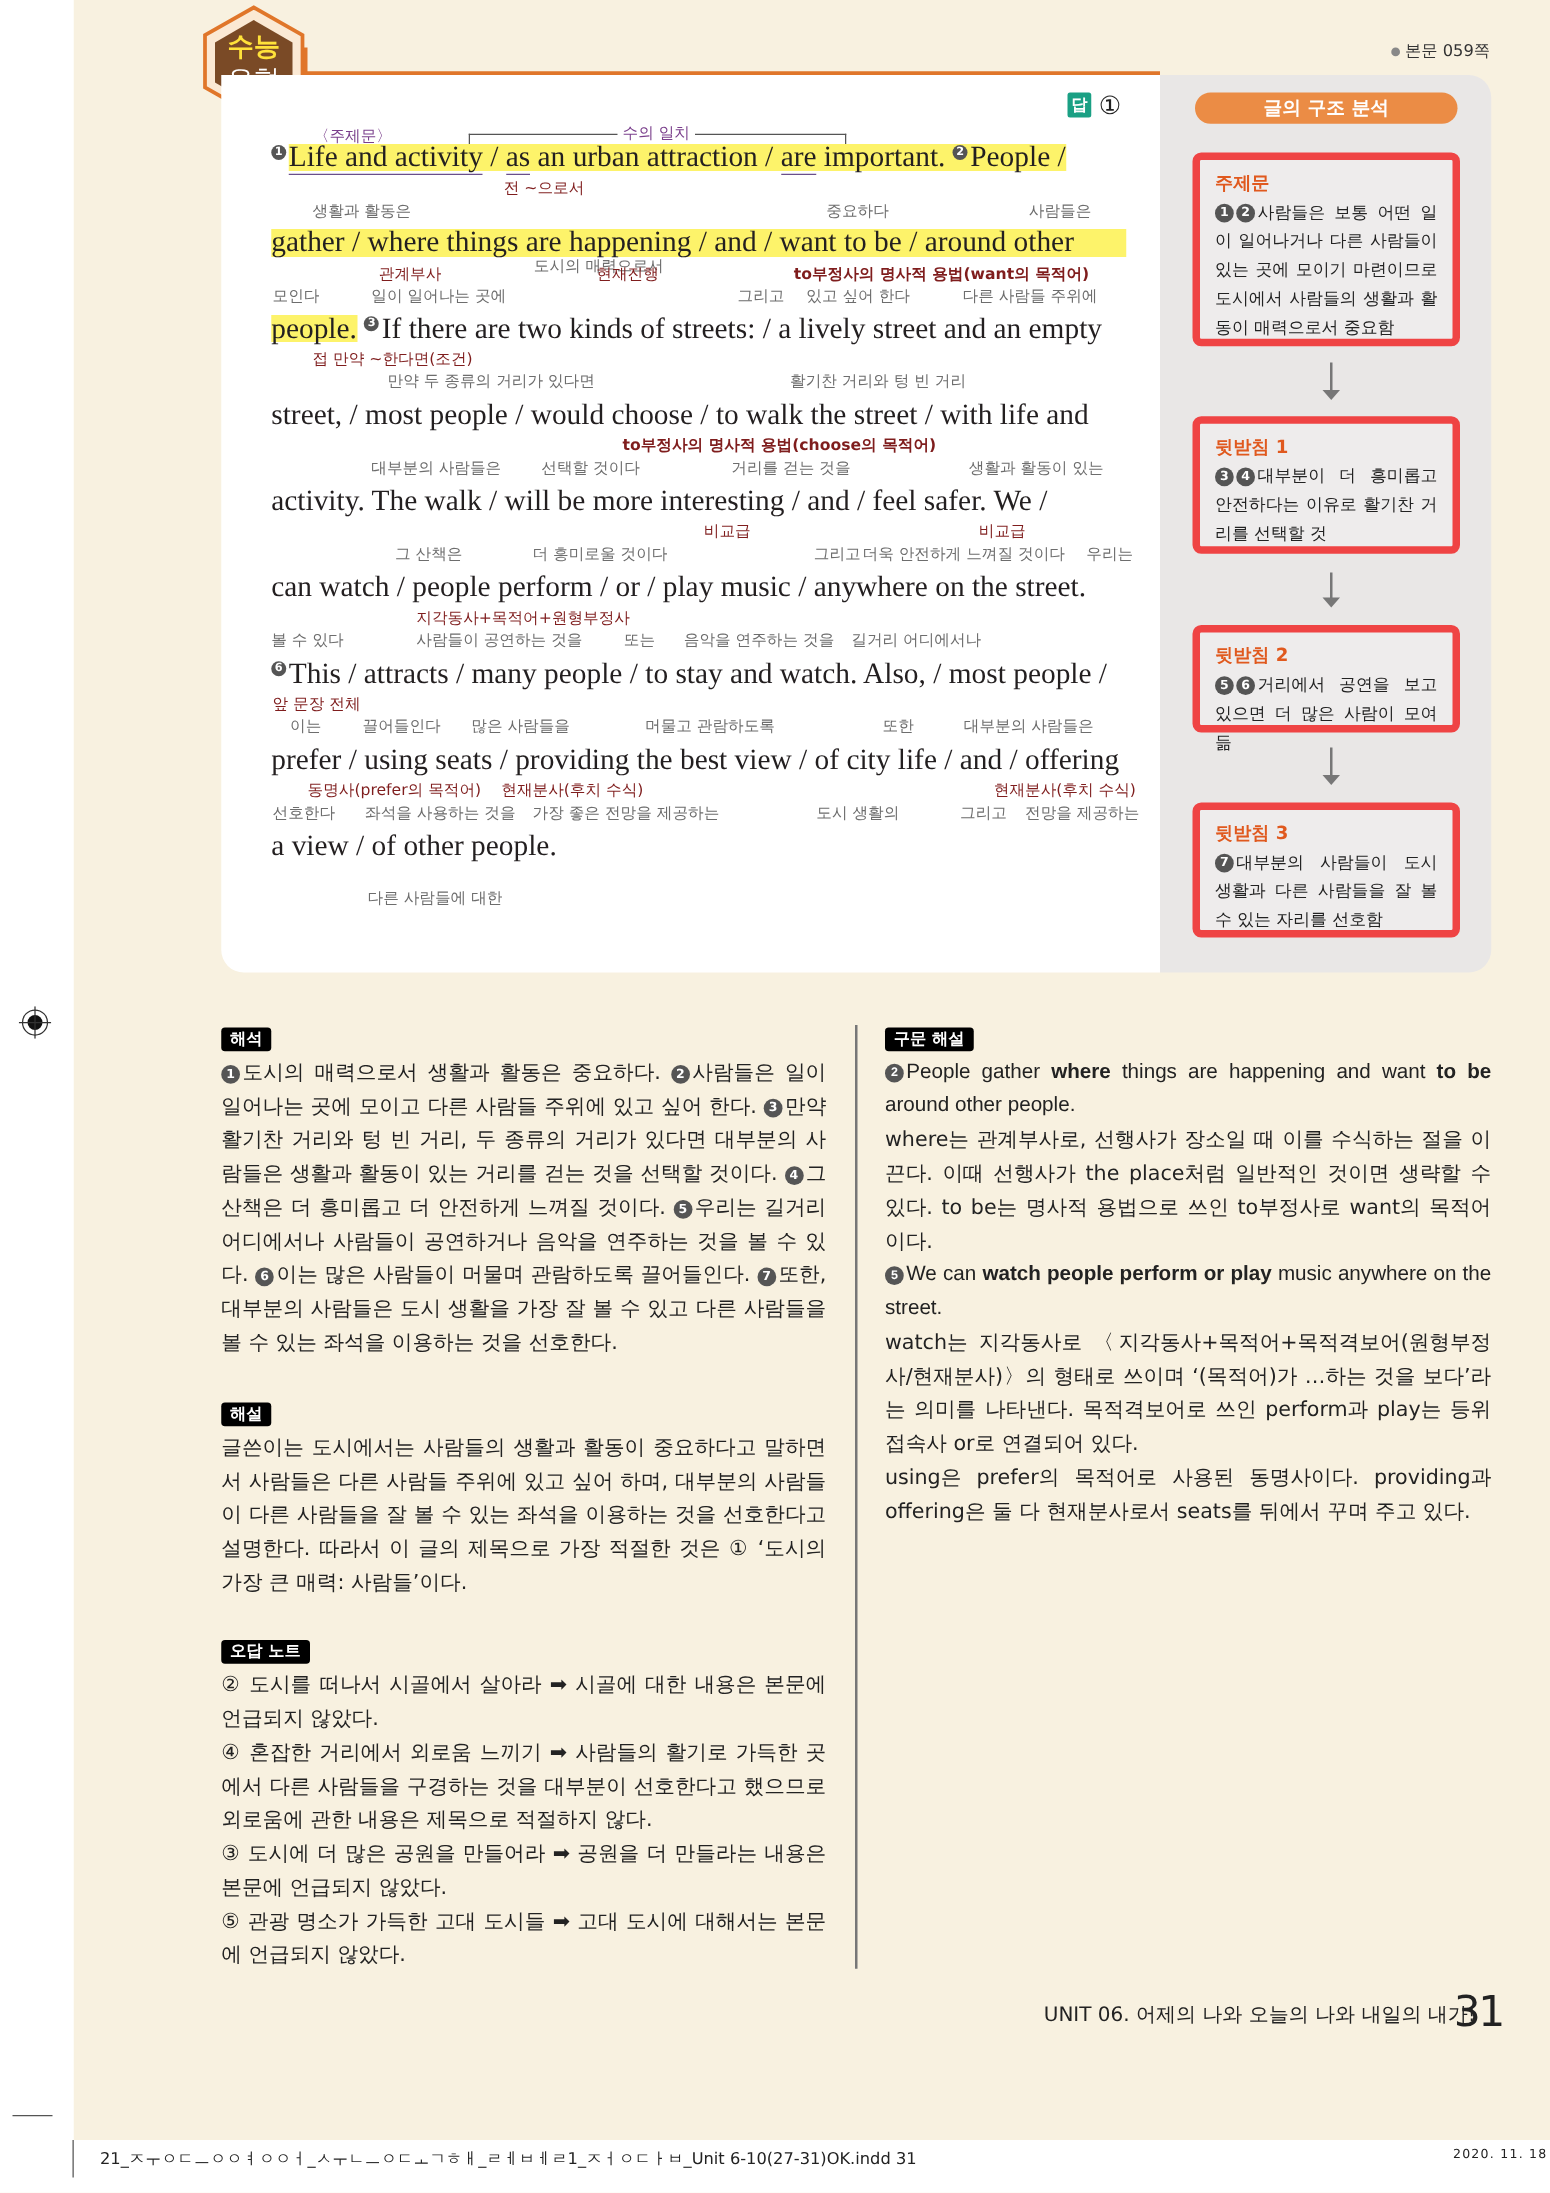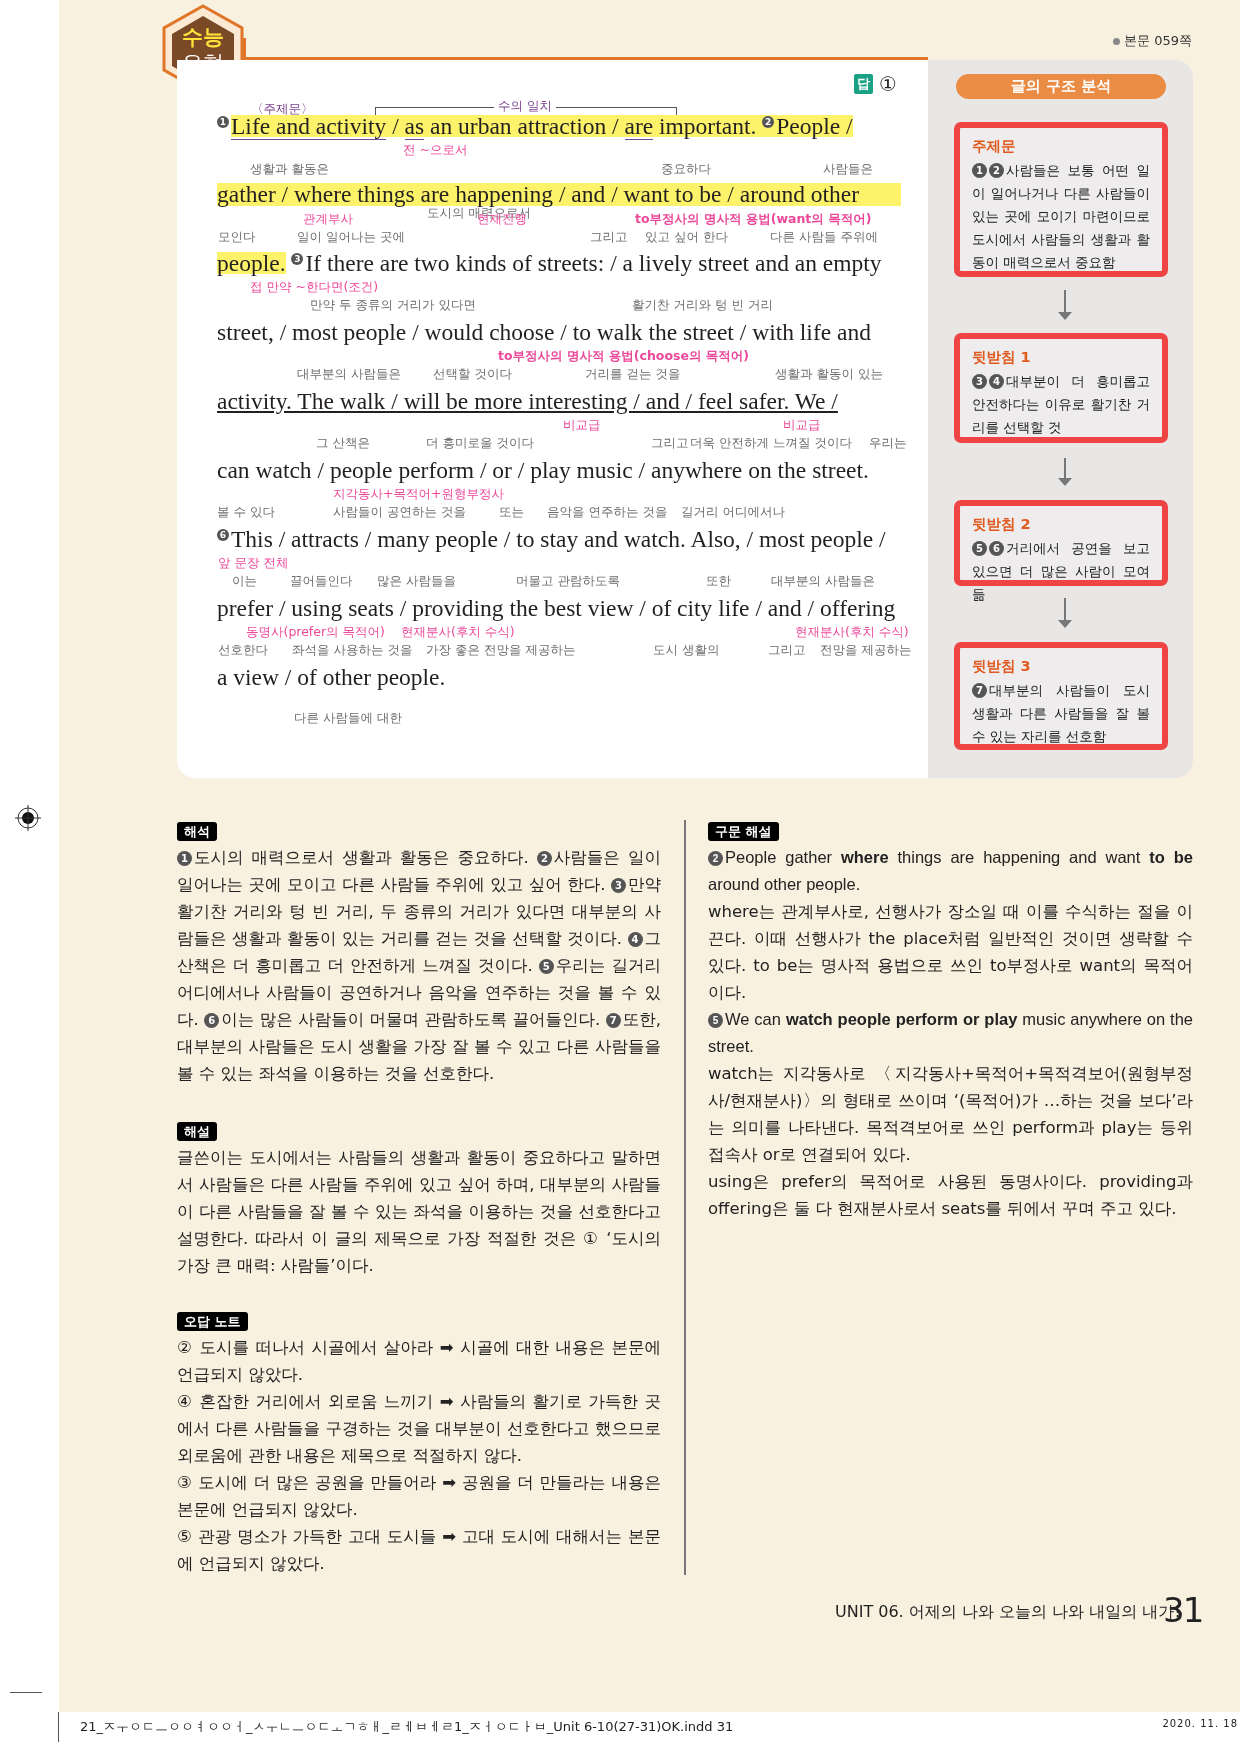--- a/index.html
+++ b/index.html
@@ -24,21 +24,21 @@
   
   .passage-panel { position: absolute; left: 177px; top: 60px; width: 751px; height: 718px; background: #ffffff; border-bottom-left-radius: 18px; }
   .answer { position: absolute; left: 854px; top: 72px; font-size: 20px; color: #222; }
   .answer .tag { display:inline-block; background:#1aa084; color:#fff; font-size:13px; font-weight:bold; padding:1px 3px; border-radius:2px; margin-right:6px; vertical-align: 3px; }
 
   .line { position: absolute; left: 217px; width: 684px; font-family: "Liberation Serif", "DejaVu Serif", serif; font-size: 23.5px; color: #231f20; white-space: nowrap; }
   .hl { background: linear-gradient(to bottom, transparent 8%, #fdf36a 8%, #fdf36a 92%, transparent 92%); }
   .u { border-bottom: 1.5px solid #6a4f8b; }
   .sup { font-family: "DejaVu Sans", sans-serif; display:inline-block; width:12px; height:12px; border-radius:50%; background:#555; color:#fff; font-size:9px; line-height:12px; text-align:center; vertical-align: 9px; margin-right:2px; font-weight: bold; }
   .gloss { position: absolute; font-size: 12.5px; color: #6d6d6d; white-space: nowrap; }
-  .anno { position: absolute; font-size: 12.5px; color: #ec4899; white-space: nowrap; }
+  .anno { position: absolute; font-size: 12.5px; color: #7f1d1d; white-space: nowrap; }
   .anno-b { font-weight: bold; }
 
   
   .struct-panel { position: absolute; left: 928px; top: 60px; width: 265px; height: 718px; background: #e9e7e6; border-top-right-radius: 18px; border-bottom-right-radius: 18px; }
   .struct-title { position: absolute; left: 956px; top: 74px; width: 210px; height: 25px; background: #eb8c45; border-radius: 13px; color: #fff; font-weight: bold; font-size: 15px; text-align: center; line-height: 25px; }
   .struct-box { position: absolute; left: 954px; width: 214px; border: 6px solid #ef4444; border-radius: 7px; background: #eeecec; padding: 9px 12px 8px 12px; }
   .struct-box .title { color: #e0591e; font-size: 14.5px; font-weight: bold; margin-bottom: 3px; }
   .struct-box .body { font-size: 13.5px; line-height: 23px; color: #222; text-align: justify; }
   .arrow-down { position: absolute; left: 1058px; width: 14px; }
   .arrow-down .stem { position:absolute; left:6px; top:0; width:1.5px; background:#777; }
@@ -111,21 +111,21 @@
 <div class="gloss" style="left:310px; top:297px;">만약 두 종류의 거리가 있다면</div>
 <div class="gloss" style="left:632px; top:297px;">활기찬 거리와 텅 빈 거리</div>
 
 <div class="line" style="top:319px;">street, / most people / would choose / to walk the street / with life and</div>
 <div class="anno anno-b" style="left:498px; top:348px;">to부정사의 명사적 용법(choose의 목적어)</div>
 <div class="gloss" style="left:297px; top:366px;">대부분의 사람들은</div>
 <div class="gloss" style="left:433px; top:366px;">선택할 것이다</div>
 <div class="gloss" style="left:585px; top:366px;">거리를 걷는 것을</div>
 <div class="gloss" style="left:775px; top:366px;">생활과 활동이 있는</div>
 
-<div class="line" style="top:388px;text-decoration:underline;">activity. The walk / will be more interesting / and / feel safer. We /</div>
+<div class="line" style="top:388px;">activity. The walk / will be more interesting / and / feel safer. We /</div>
 <div class="anno" style="left:563px; top:417px;">비교급</div>
 <div class="anno" style="left:783px; top:417px;">비교급</div>
 <div class="gloss" style="left:316px; top:435px;">그 산책은</div>
 <div class="gloss" style="left:426px; top:435px;">더 흥미로울 것이다</div>
 <div class="gloss" style="left:651px; top:435px;">그리고</div>
 <div class="gloss" style="left:690px; top:435px;">더욱 안전하게 느껴질 것이다</div>
 <div class="gloss" style="left:869px; top:435px;">우리는</div>
 
 <div class="line" style="top:457px;">can watch / people perform / or / play music / anywhere on the street.</div>
 <div class="anno" style="left:333px; top:486px;">지각동사+목적어+원형부정사</div>

